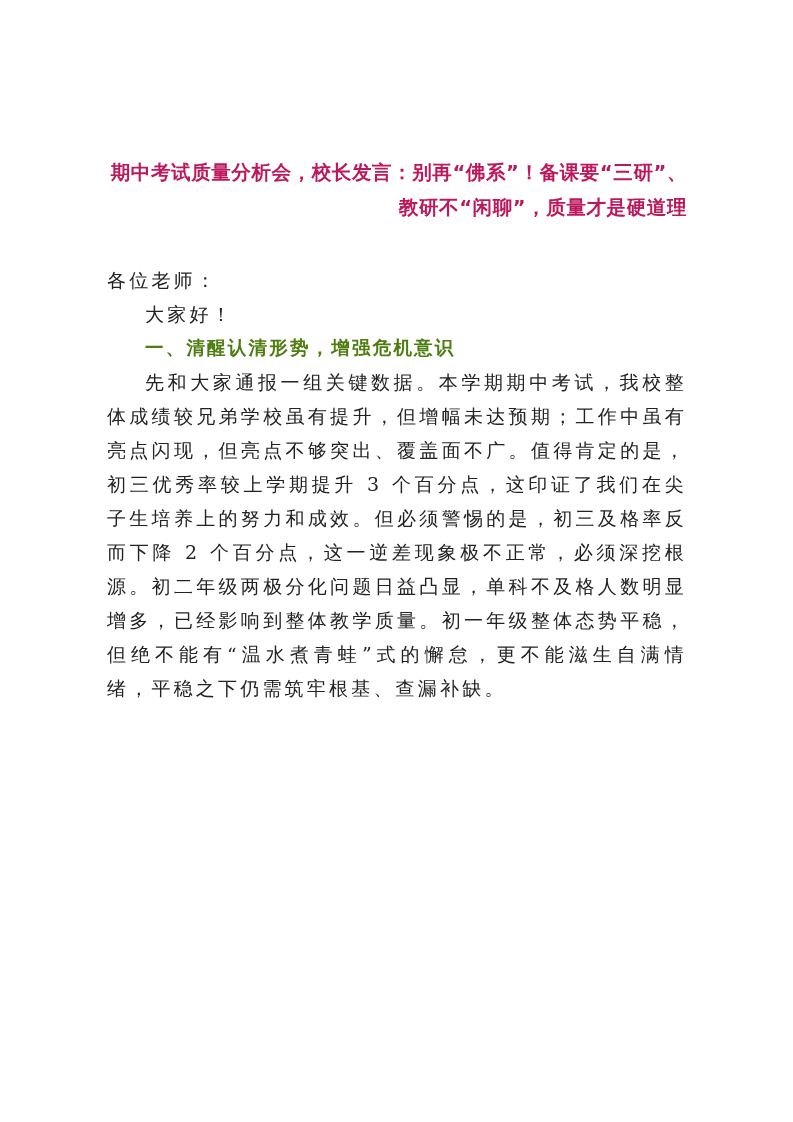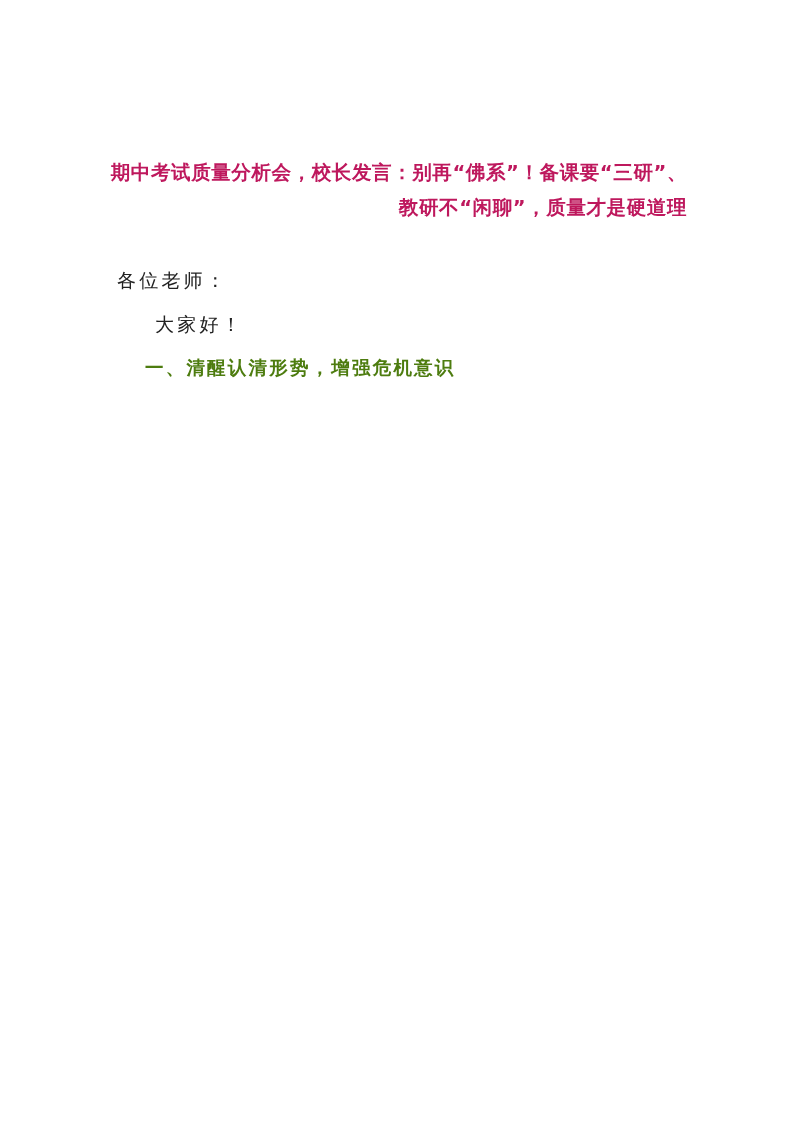--- a/index.html
+++ b/index.html
@@ -27,21 +27,21 @@
       font-size: 19.5px;
       line-height: 35px;
       text-align: right;
       margin: 0 0 38px 0;
       letter-spacing: 0.6px;
       color: #be185d;
     }
     .para {
       font-size: 19px;
       line-height: 34px;
-      margin: 10px;
+      margin: 0;
       letter-spacing: 3.2px;
       text-align: justify;
       text-align-last: left;
       color: #222;
     }
     .indent { text-indent: 38px; }
     .heading {
       font-family: "DejaVu Sans", "Liberation Sans", sans-serif;
       font-weight: bold;
       font-size: 18.5px;
@@ -55,13 +55,14 @@
 </head>
 <body>
 
 <div class="page">
   <h1 class="title">期中考试质量分析会，校长发言：别再“佛系”！备课要“三研”、教研不“闲聊”，质量才是硬道理</h1>
 
   <p class="para">各位老师：</p>
   <p class="para indent">大家好！</p>
 
   <p class="heading">一、清醒认清形势，增强危机意识</p>
+  <p class="para indent">先和大家通报一组关键数据。本学期期中考试，我校整体成绩较兄弟学校虽有提升，但增幅未达预期；工作中虽有亮点闪现，但亮点不够突出、覆盖面不广。值得肯定的是，初三优秀率较上学期提升 3 个百分点，这印证了我们在尖子生培养上的努力和成效。但必须警惕的是，初三及格率反而下降 2 个百分点，这一逆差现象极不正常，必须深挖根源。初二年级两极分化问题日益凸显，单科不及格人数明显增多，已经影响到整体教学质量。初一年级整体态势平稳，但绝不能有“温水煮青蛙”式的懈怠，更不能滋生自满情绪，平稳之下仍需筑牢根基、查漏补缺。</p>
 </div>
 
 </body></html>

